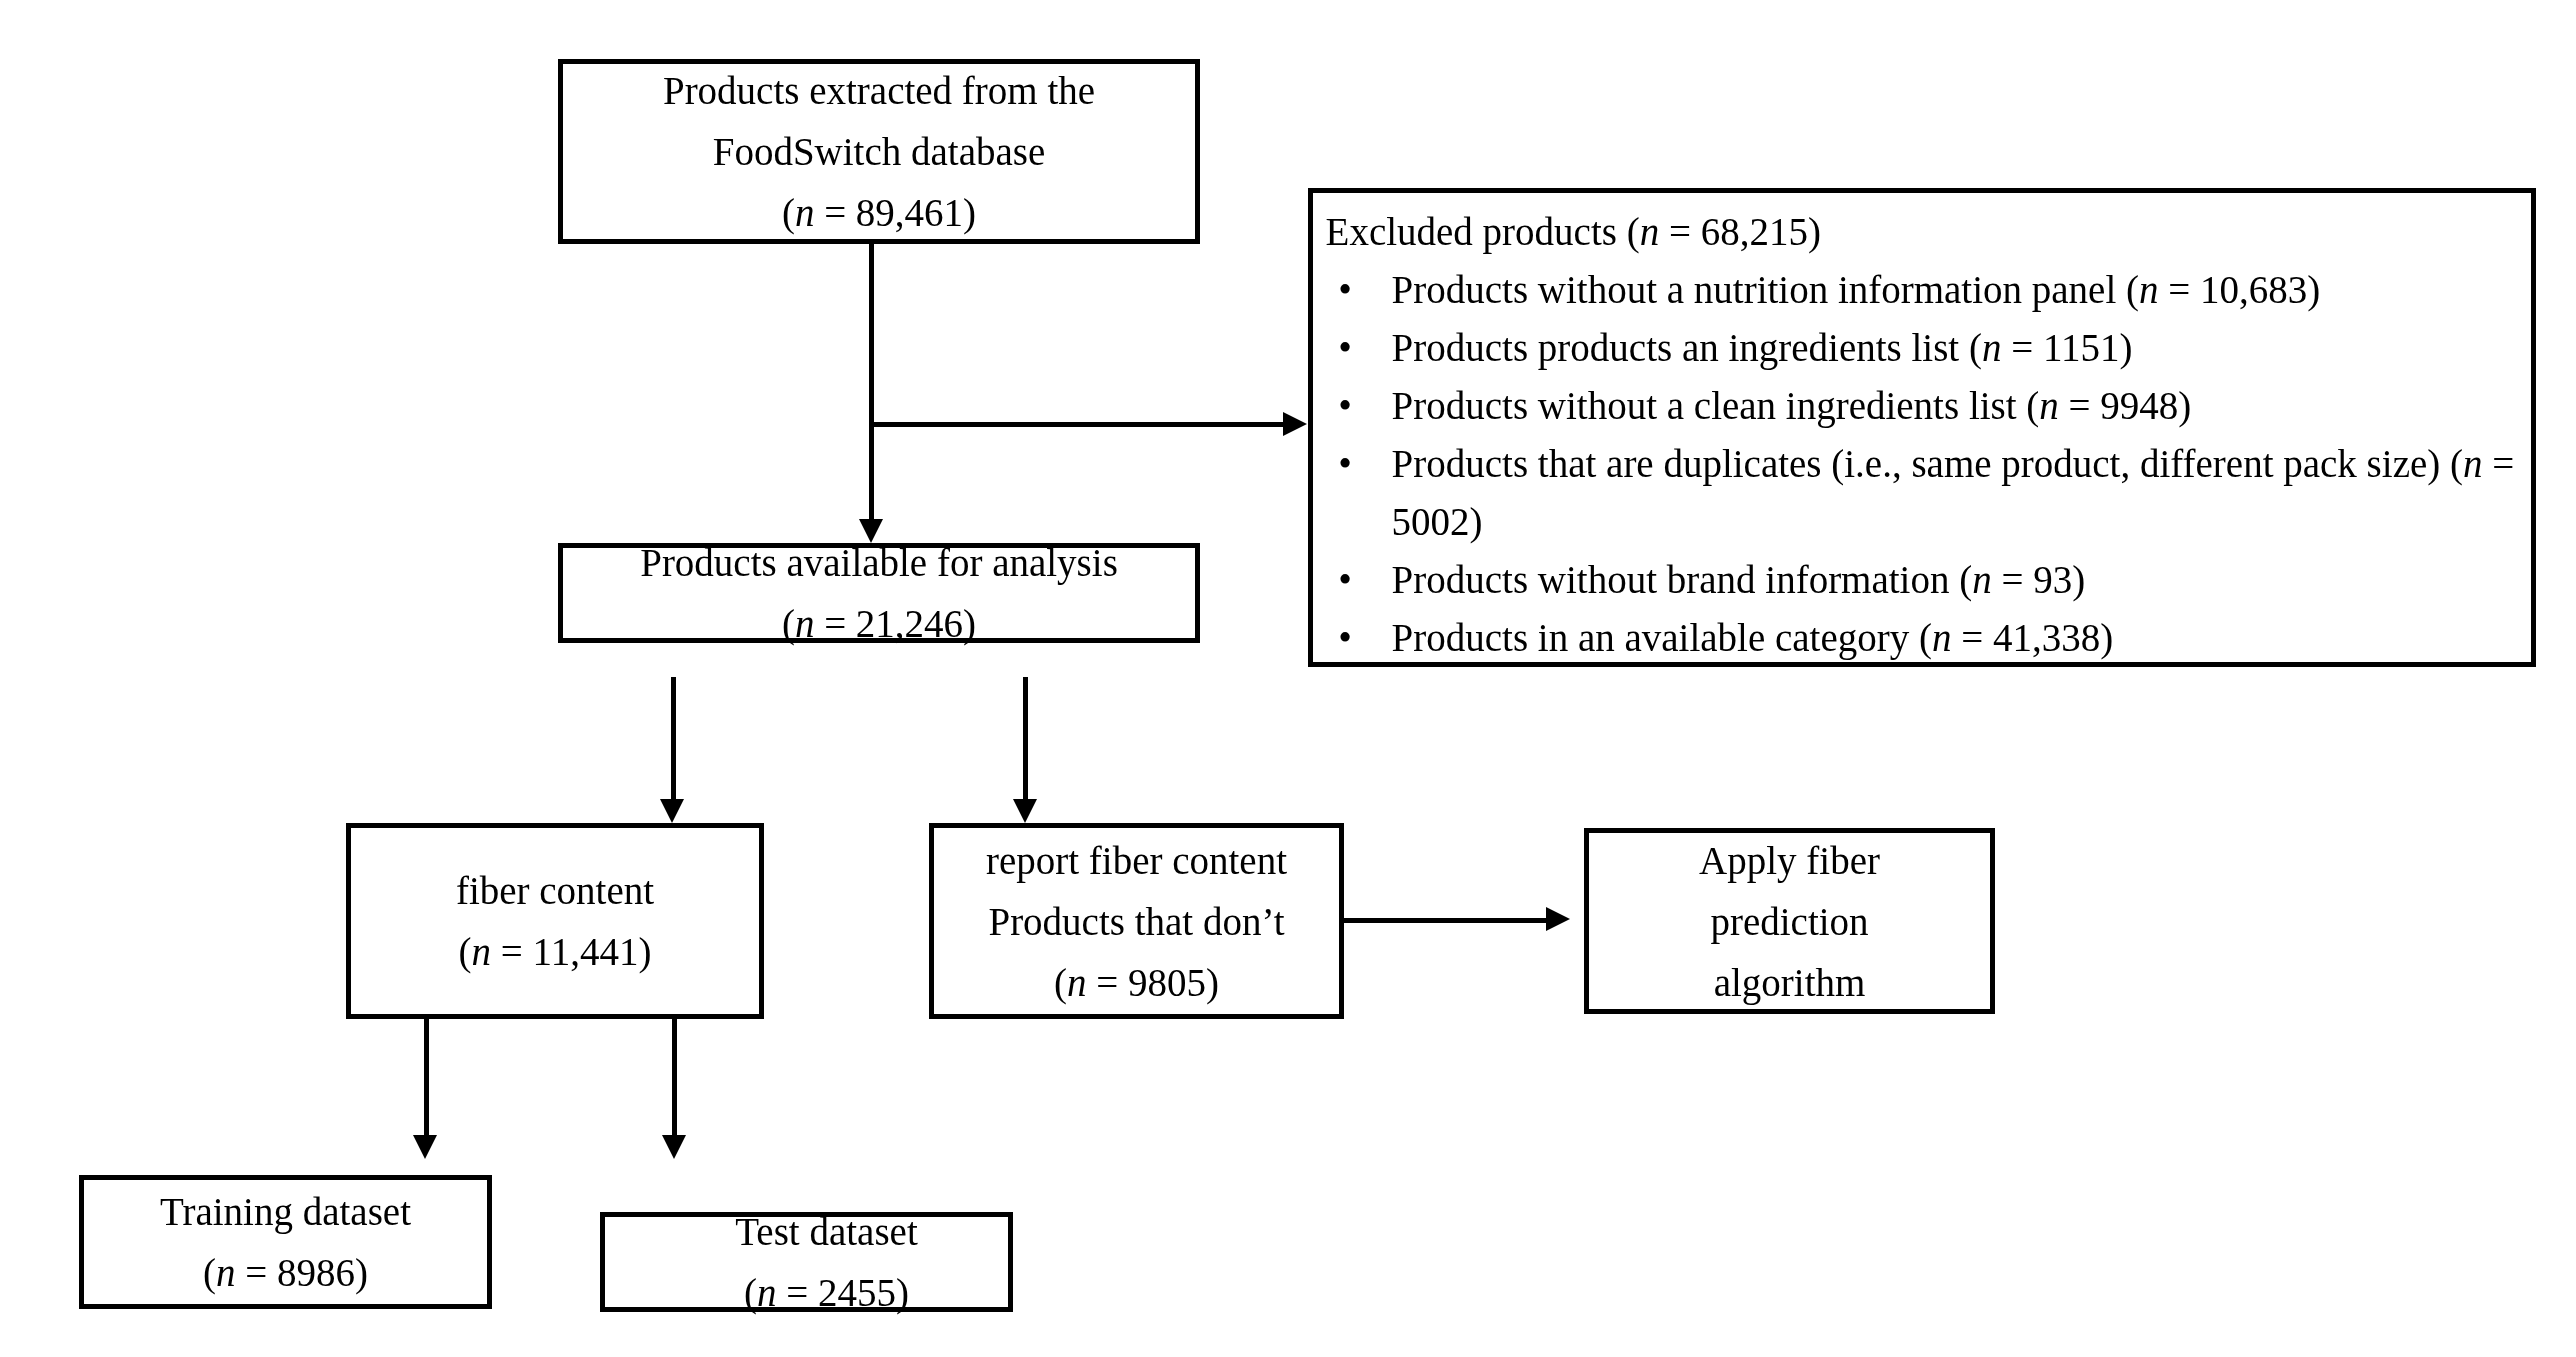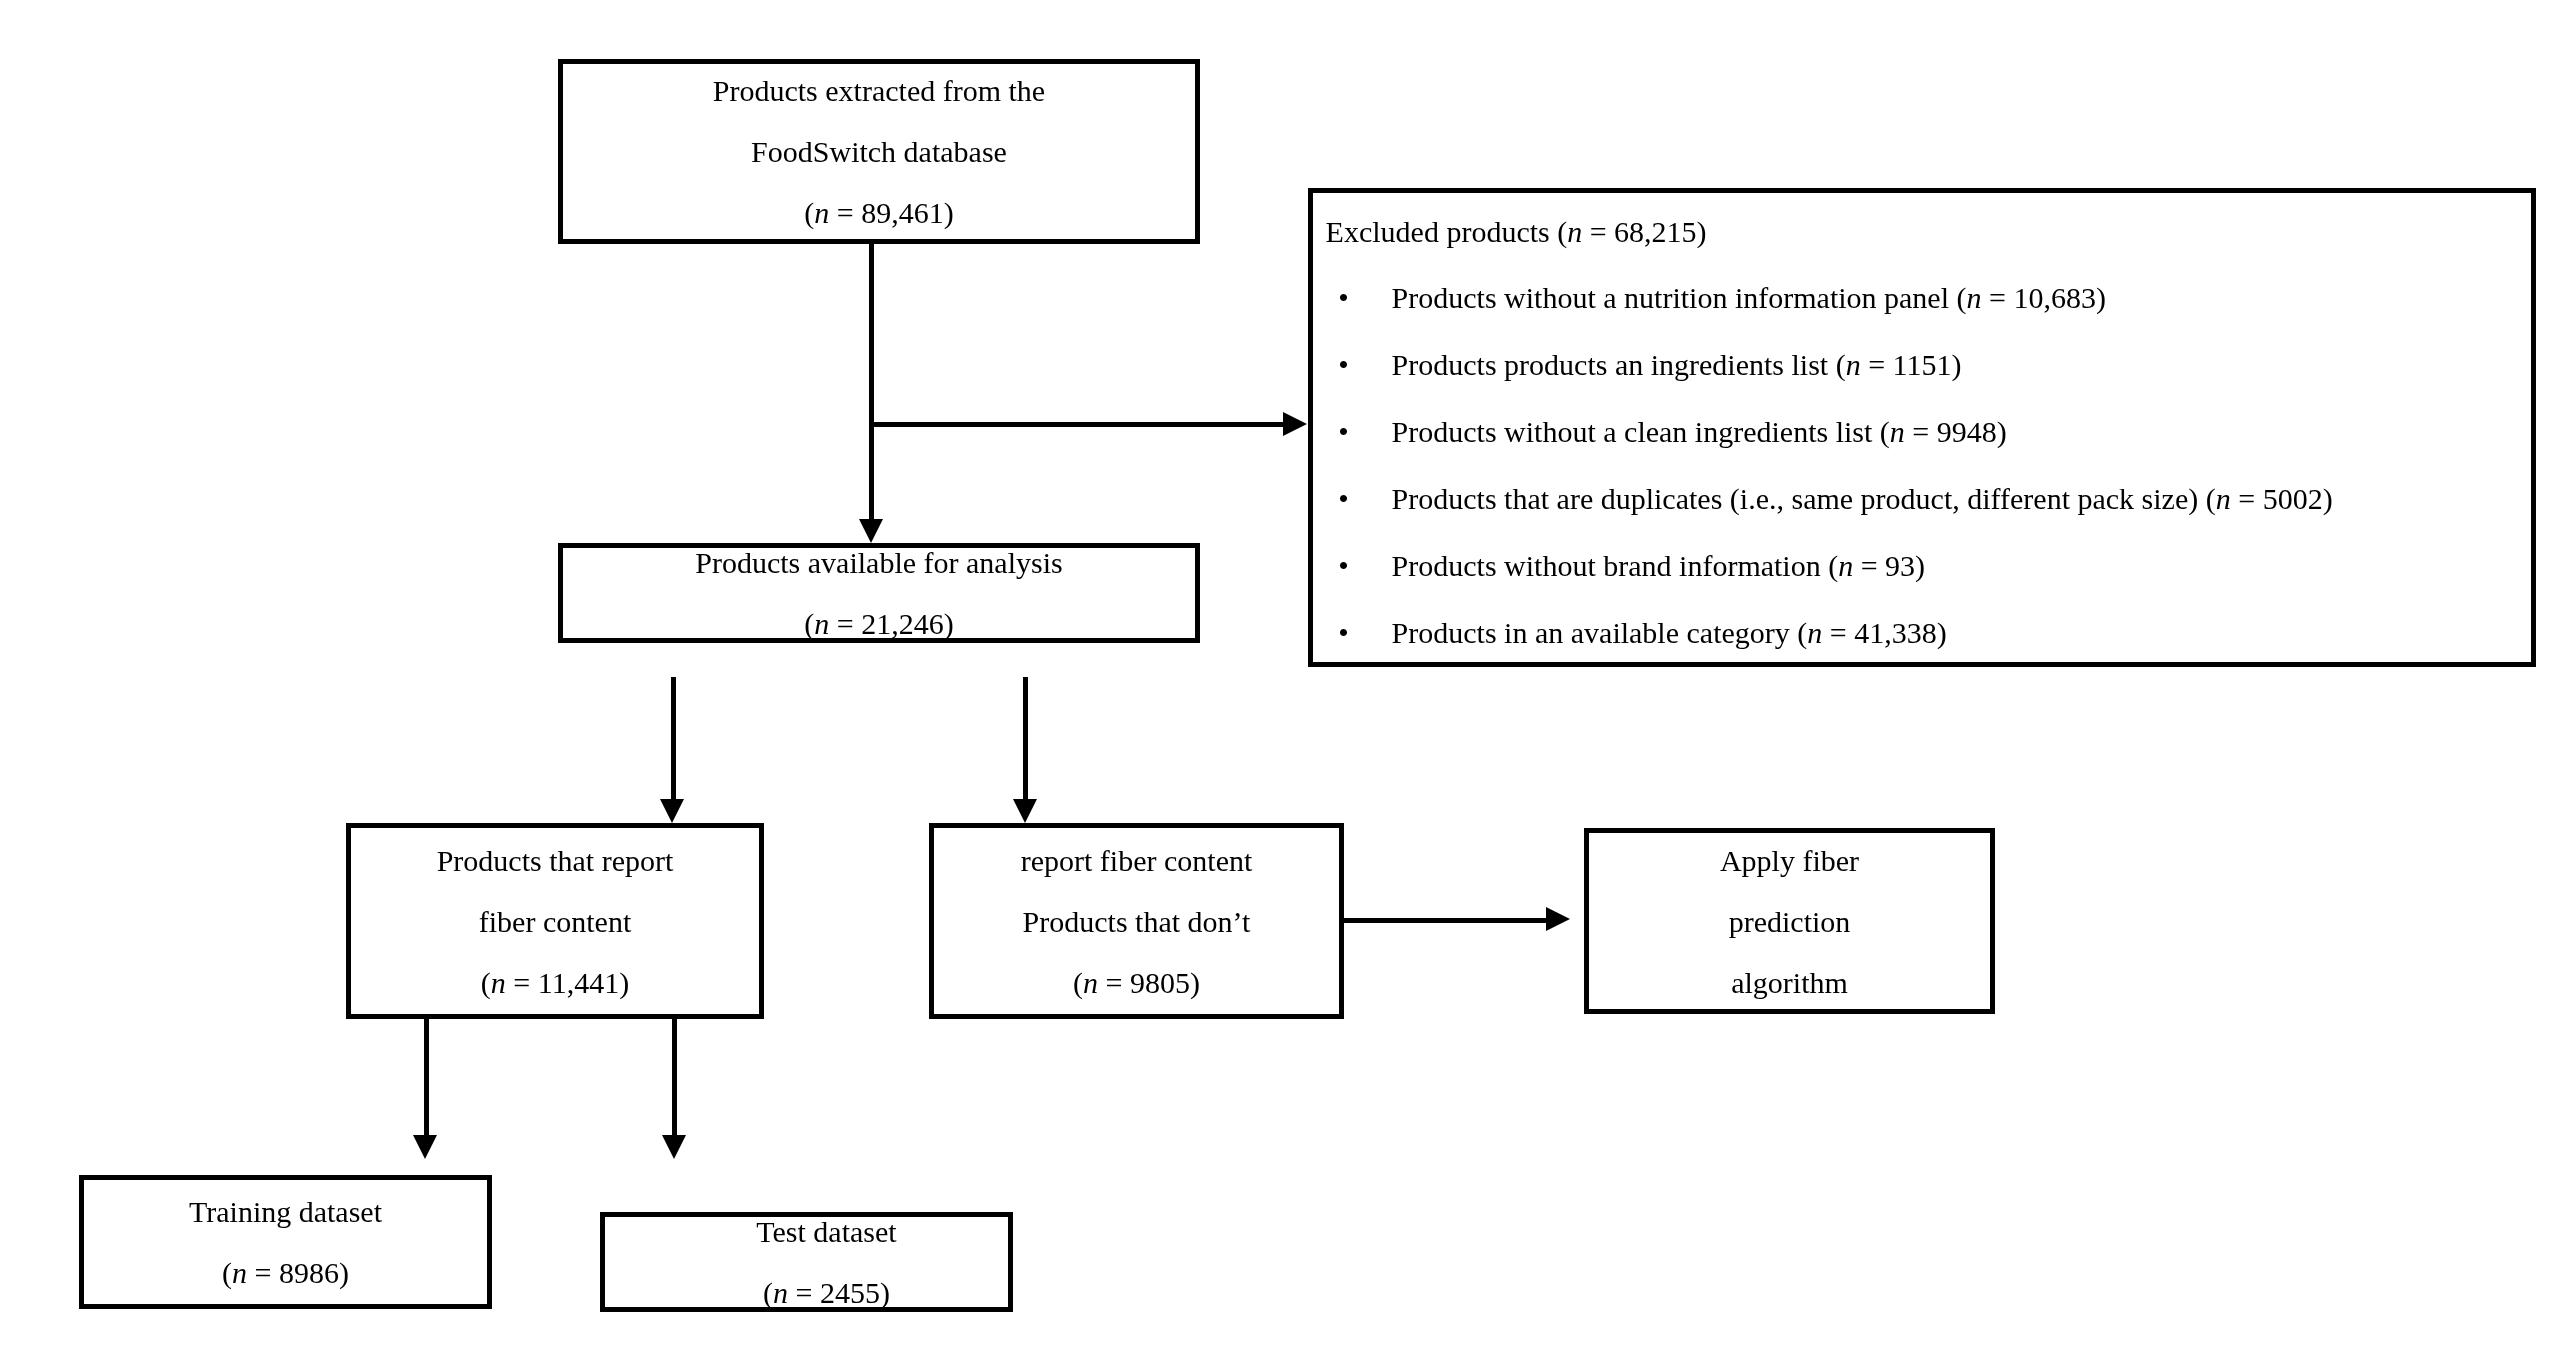--- a/index.html
+++ b/index.html
@@ -15,21 +15,21 @@
   .box {
     position: absolute;
     border: 5.5px solid #000000;
     background: #ffffff;
     box-sizing: border-box;
     display: flex;
     flex-direction: column;
     justify-content: center;
     align-items: center;
     text-align: center;
-    font-size: 30px;
+    font-size: 39px;
     line-height: 61px;
   }
   .bline { white-space: nowrap; }
   .it { font-style: italic; }
 
   
   .box-extracted { left: 558px;  top: 59px;   width: 642px;  height: 185px; }
   .box-excluded  { left: 1308px; top: 188px;  width: 1228px; height: 479px;
                    justify-content: space-between; align-items: stretch;
                    text-align: left; line-height: 58px; padding: 9.5px 14px 0 12.6px; }
@@ -115,21 +115,20 @@
       <span class="exc-text"><span>Products in an available category (</span><span class="it">n</span><span> = 41,338)</span></span>
     </div>
   </div>
 
   <div class="box box-available">
     <div class="bline">Products available for analysis</div>
     <div class="bline"><span>(</span><span class="it">n</span><span> = 21,246)</span></div>
   </div>
 
   <div class="box box-report">
-    <div class="bline">Products that report</div>
     <div class="bline">fiber content</div>
     <div class="bline"><span>(</span><span class="it">n</span><span> = 11,441)</span></div>
   </div>
 
   <div class="box box-noreport">
     <div class="bline">report fiber content</div>
     <div class="bline">Products that don’t</div>
     <div class="bline"><span>(</span><span class="it">n</span><span> = 9805)</span></div>
   </div>
 

